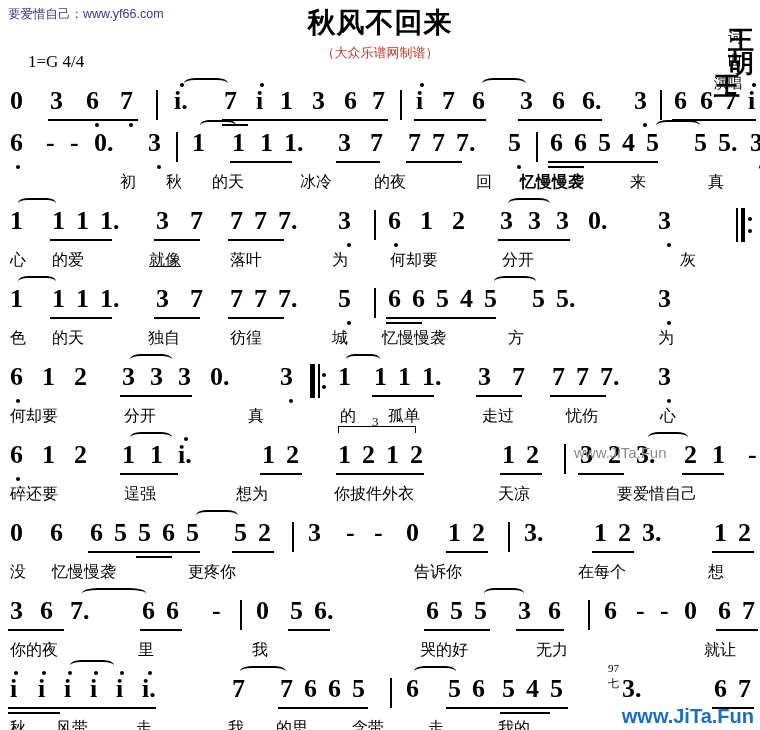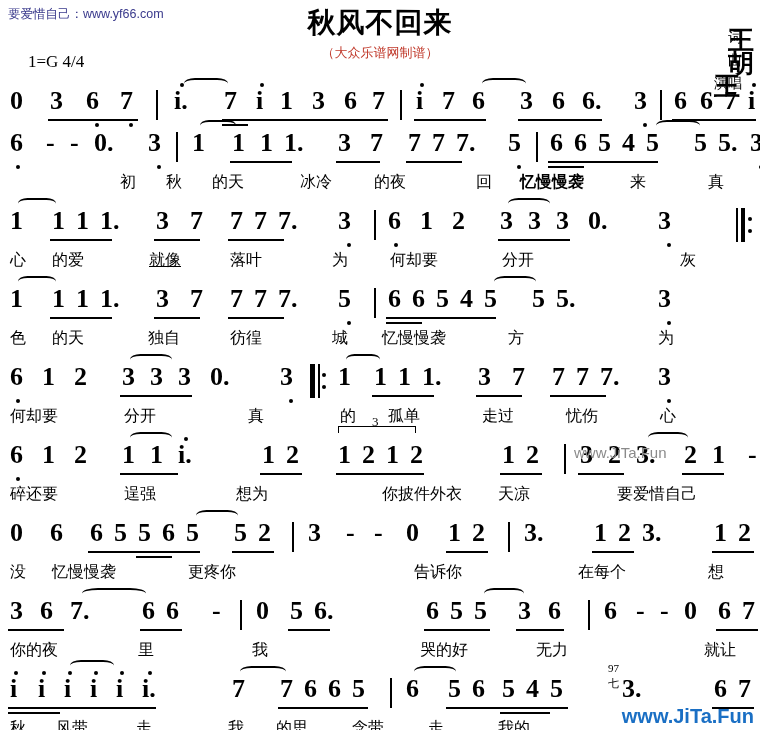--- a/index.html
+++ b/index.html
@@ -435,21 +435,21 @@
     <span class="n" style="left:740px;top:0;">-</span>
     <div class="ul" style="left:570px;top:33px;width:46px;"></div>
     <div class="ul" style="left:674px;top:33px;width:42px;"></div>
     <div class="tie" style="left:640px;top:-8px;width:40px;"></div>
     <span class="grey" style="left:566px;top:4px;">www.JiTa.Fun</span>
   </div>
   <div class="lyr">
     <span class="ly" style="left:2px;">碎还要</span>
     <span class="ly" style="left:116px;">逞强</span>
     <span class="ly" style="left:228px;">想为</span>
-    <span class="ly" style="left:326px;margin-left:48px;">你披件外衣</span>
+    <span class="ly" style="left:326px;">你披件外衣</span>
     <span class="ly" style="left:490px;">天凉</span>
     <span class="ly" style="left:609px;">要爱惜自己</span>
   </div>
 </div>
 
 <div class="staff" style="top:518px;">
   <div class="notes">
     <span class="n" style="left:2px;top:0;">0</span>
     <span class="n" style="left:42px;top:0;">6</span>
     <span class="n" style="left:82px;top:0;">6</span>

